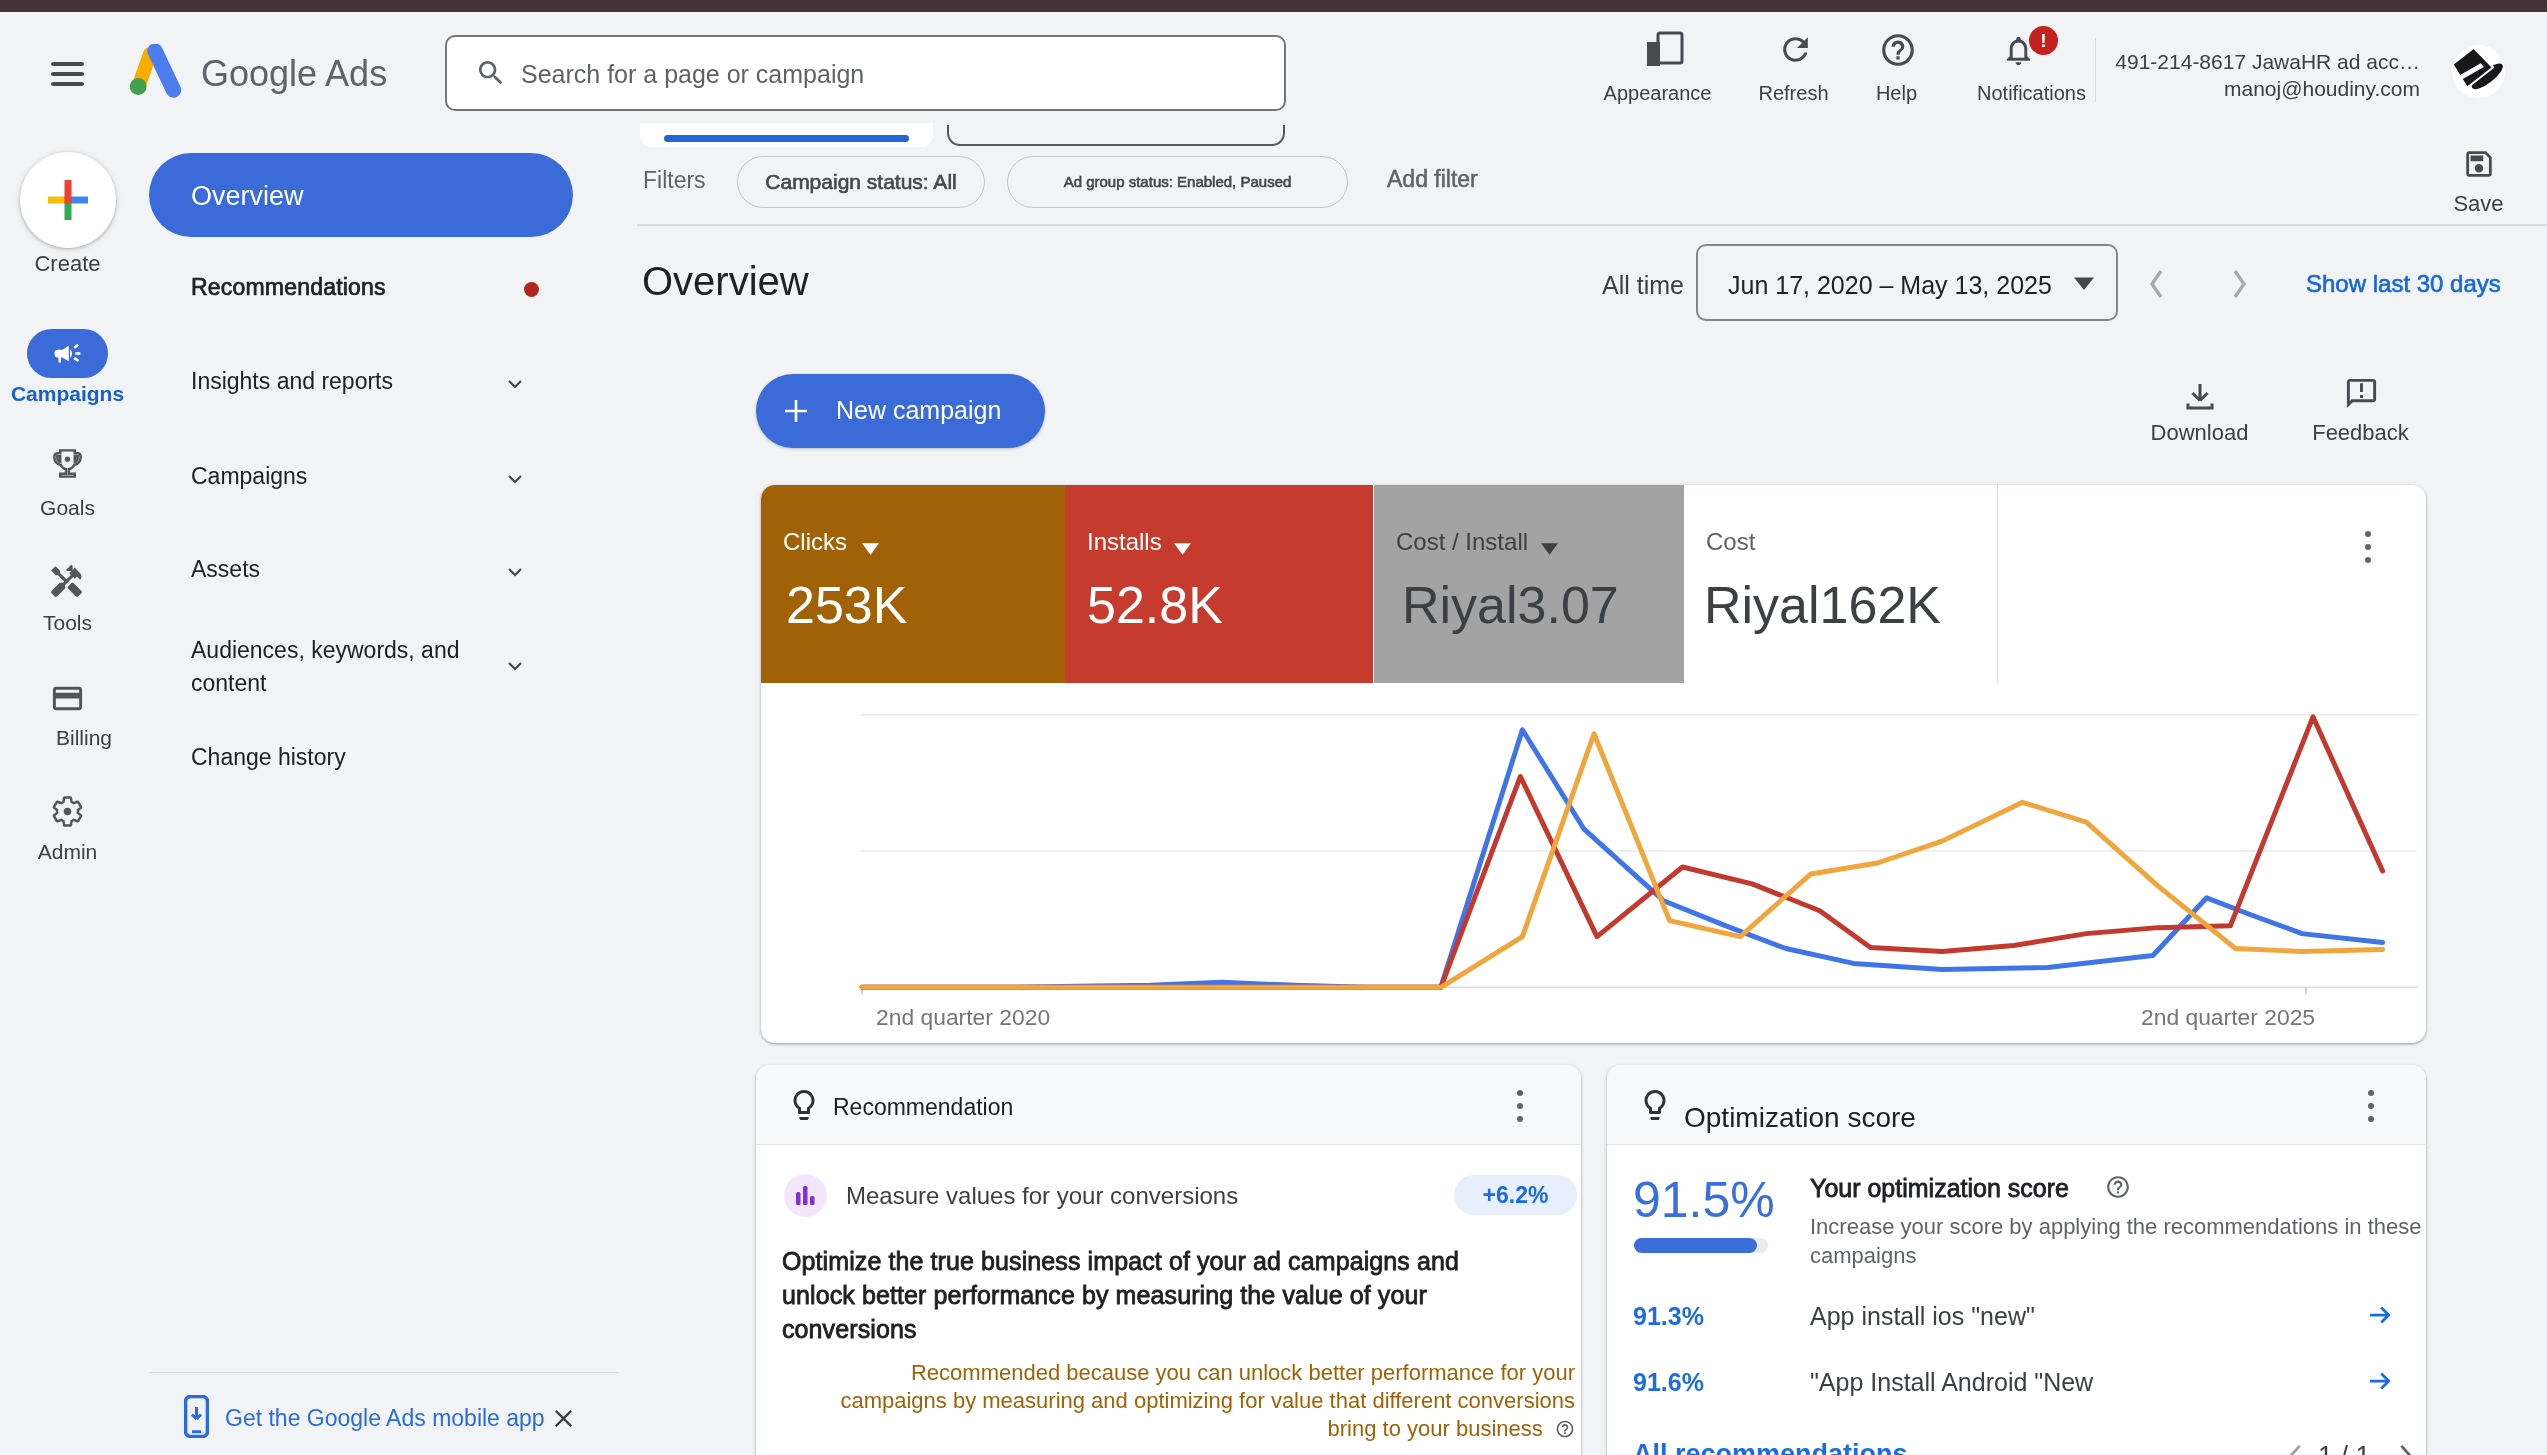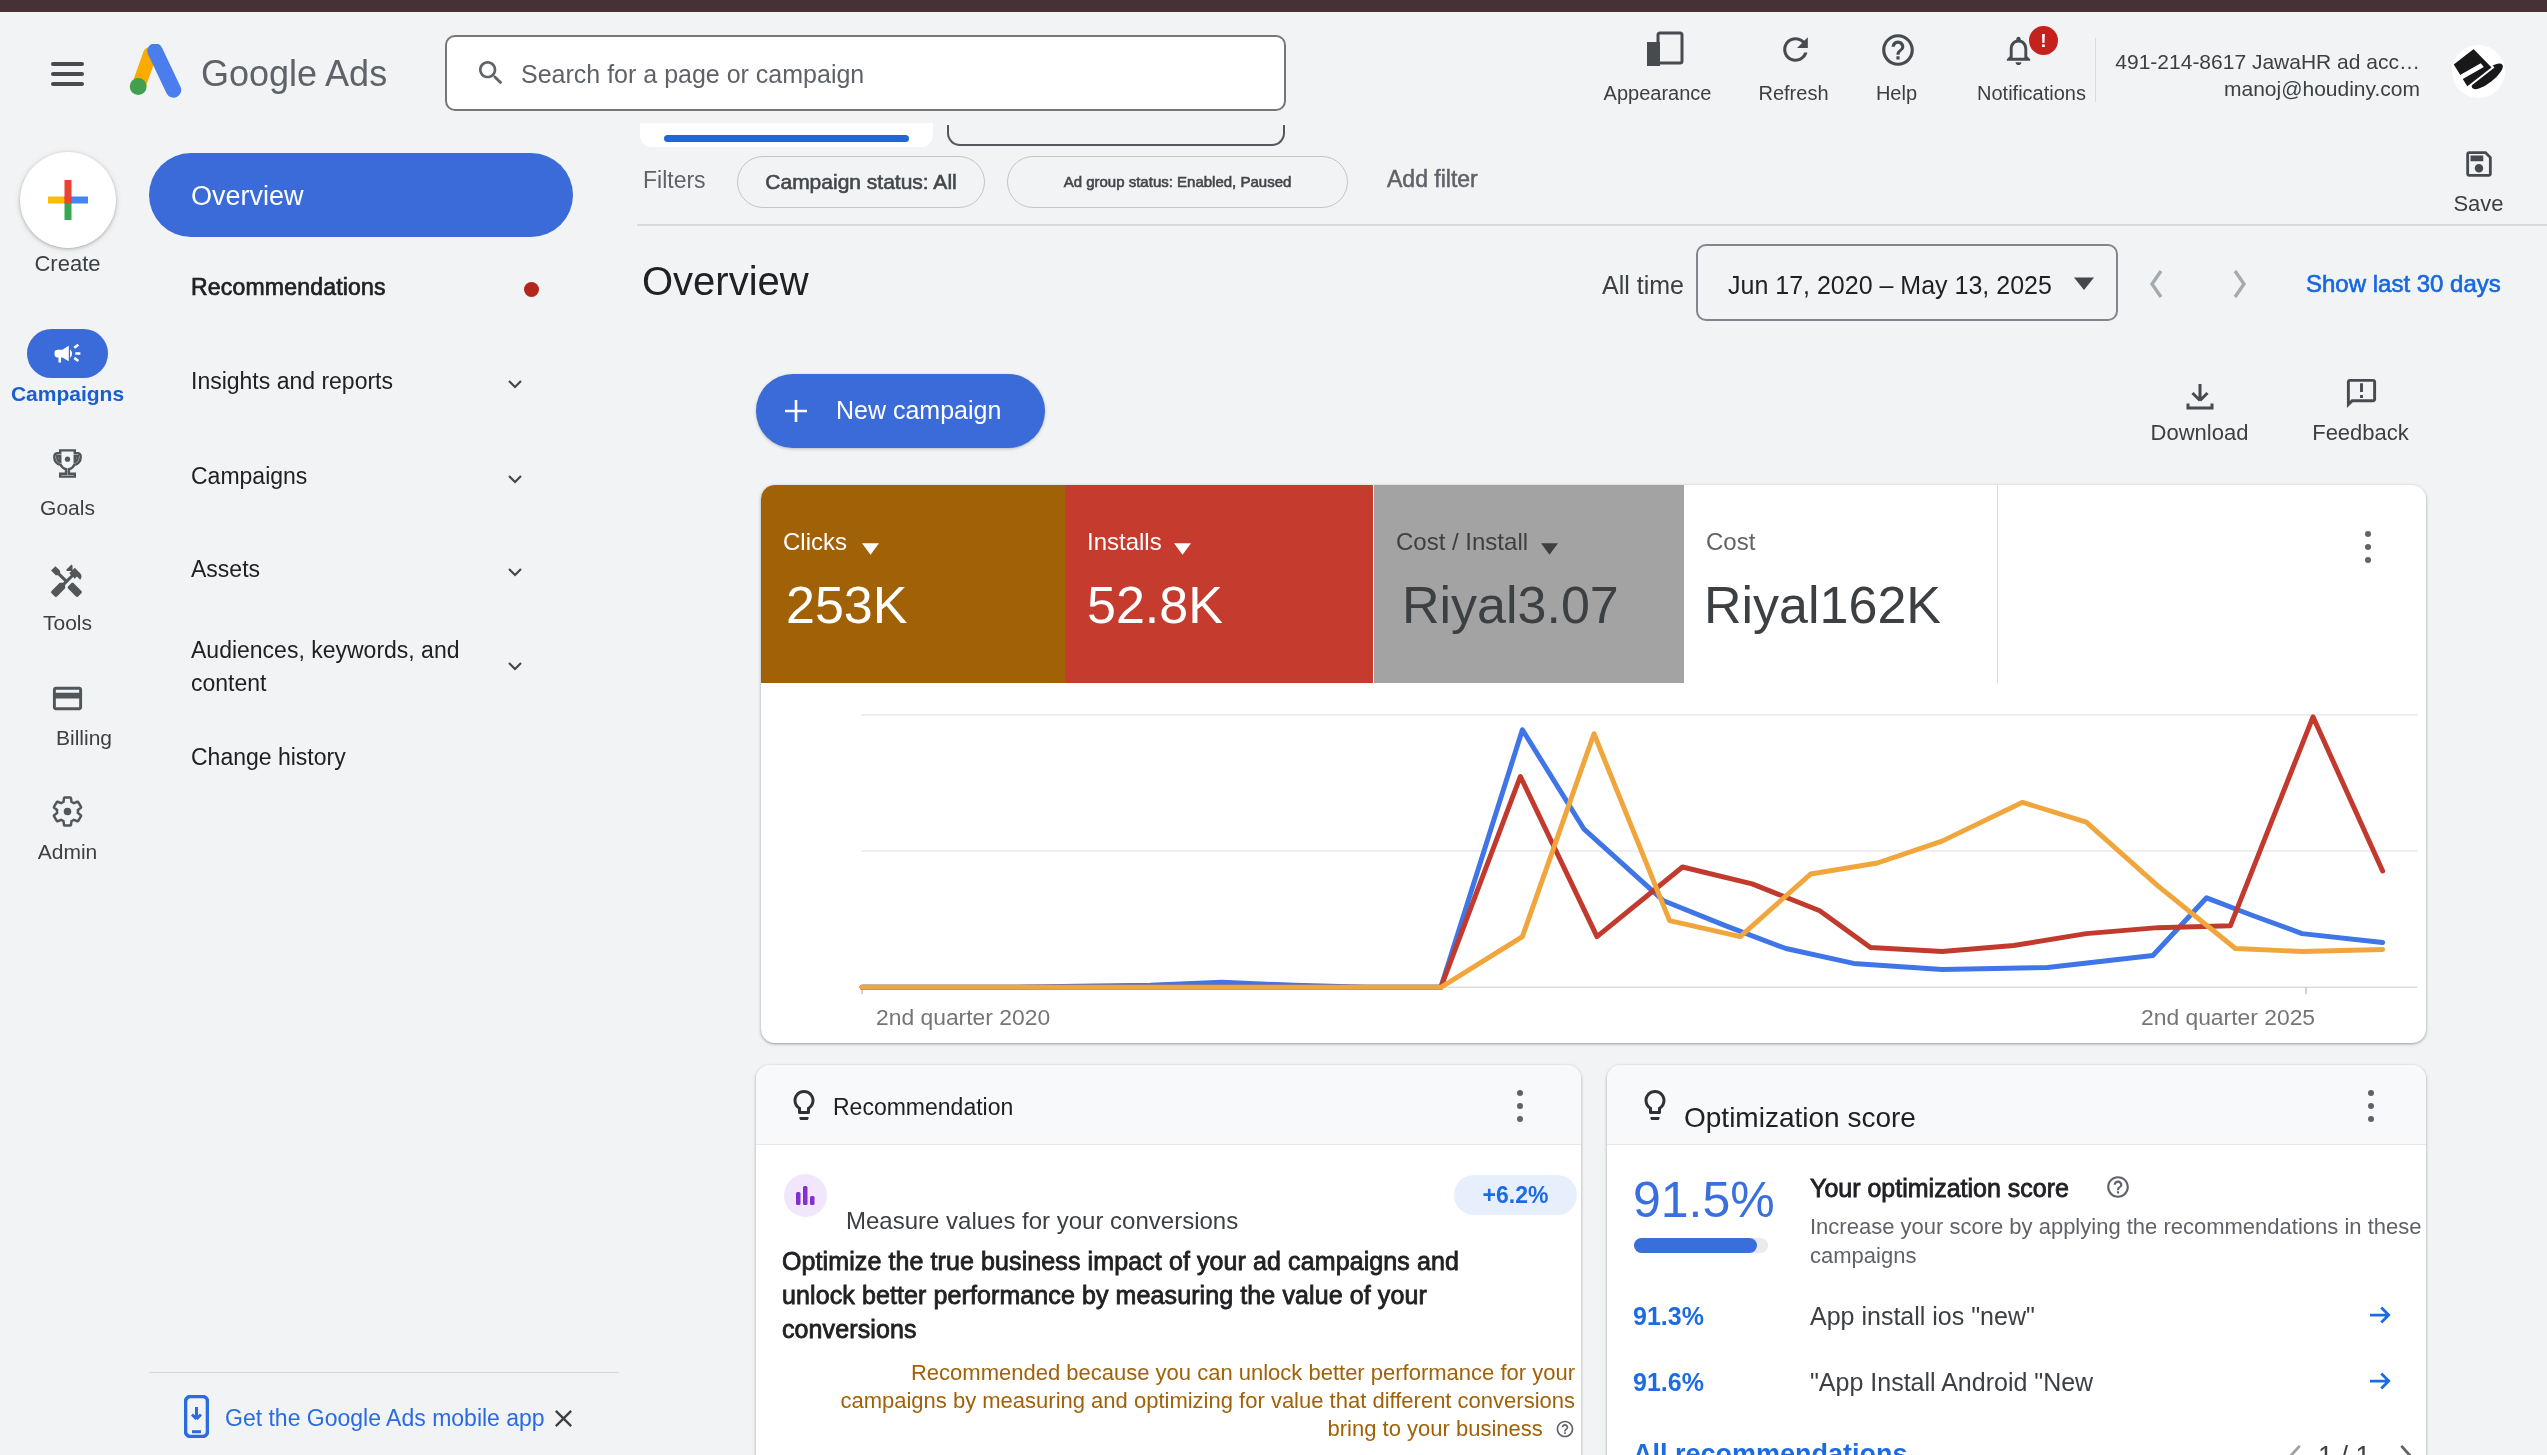--- a/index.html
+++ b/index.html
@@ -239,21 +239,21 @@
     </svg>
   <div class="abs" style="left:77px;top:29px;font-size:23px;color:#202124;">Recommendation</div>
   <div class="abs" style="left:761px;top:25px;width:6px;height:6px;background:#5f6368;border-radius:50%;box-shadow:0 13px 0 #5f6368, 0 26px 0 #5f6368;"></div>
 
   <div class="abs" style="left:28px;top:109px;width:43px;height:43px;background:#f1e6fb;border-radius:50%;"></div>
   <svg class="abs ic" style="left:39px;top:120px;" width="21" height="21" viewBox="0 0 21 21">
     <rect x="1" y="7" width="4.5" height="13" rx="1.5" fill="#8430ce"></rect>
     <rect x="8" y="1" width="4.5" height="19" rx="1.5" fill="#8430ce"></rect>
     <rect x="15" y="11" width="4.5" height="9" rx="1.5" fill="#8430ce"></rect>
   </svg>
-  <div class="abs" style="left:90px;top:117px;font-size:24px;color:#3c4043;margin-top:25px;">Measure values for your conversions</div>
+  <div class="abs" style="left:90px;top:117px;font-size:24px;color:#3c4043;">Measure values for your conversions</div>
   <div class="abs" style="left:698px;top:110px;width:123px;height:40px;background:#e7eefc;border-radius:20px;color:#1b6ce3;font-size:23px;font-weight:bold;text-align:center;line-height:40px;">+6.2%</div>
 
   <div class="abs" style="left:26px;top:179px;width:776px;font-size:25px;color:#202124;-webkit-text-stroke:0.8px #202124;line-height:34px;letter-spacing:0.1px;">Optimize the true business impact of your ad campaigns and<br>unlock better performance by measuring the value of your<br>conversions</div>
 
   <div class="abs" style="left:43px;top:294px;width:776px;font-size:22px;color:#a16207;line-height:28px;text-align:right;">Recommended because you can unlock better performance for your campaigns by measuring and optimizing for value that different conversions bring to your business&nbsp;&nbsp;<svg width="20" height="20" viewBox="0 0 24 24" style="vertical-align:-3px">
         <path d="M11 18h2v-2h-2v2zm1-16C6.48 2 2 6.48 2 12s4.48 10 10 10 10-4.48 10-10S17.52 2 12 2zm0 18c-4.41 0-8-3.59-8-8s3.59-8 8-8 8 3.59 8 8-3.59 8-8 8zm0-14c-2.21 0-4 1.79-4 4h2c0-1.1.9-2 2-2s2 .9 2 2c0 2-3 1.75-3 5h2c0-2.25 3-2.5 3-5 0-2.21-1.79-4-4-4z" fill="#5f6368"></path>
       </svg></div>
 </div>
 
 <div class="abs" style="left:1607px;top:1065px;width:819px;height:418px;background:#fff;border-radius:14px;box-shadow:0 1px 2px rgba(60,64,67,.3), 0 1px 3px 1px rgba(60,64,67,.15);overflow:hidden;">

